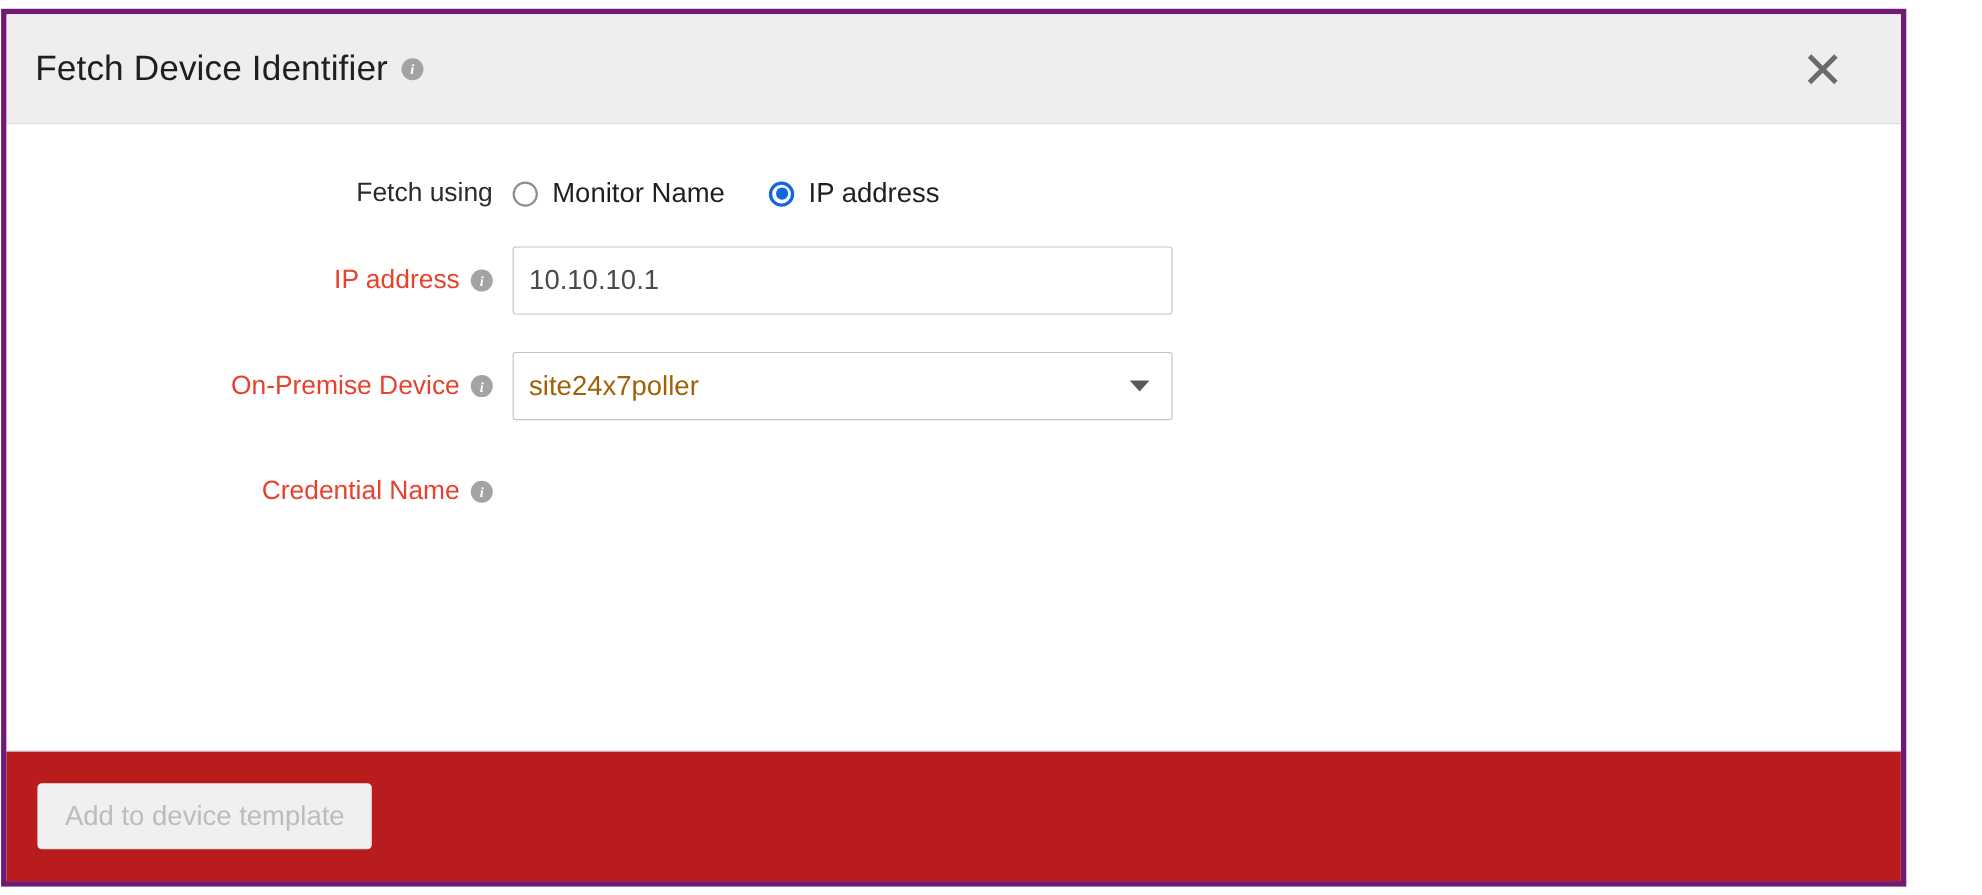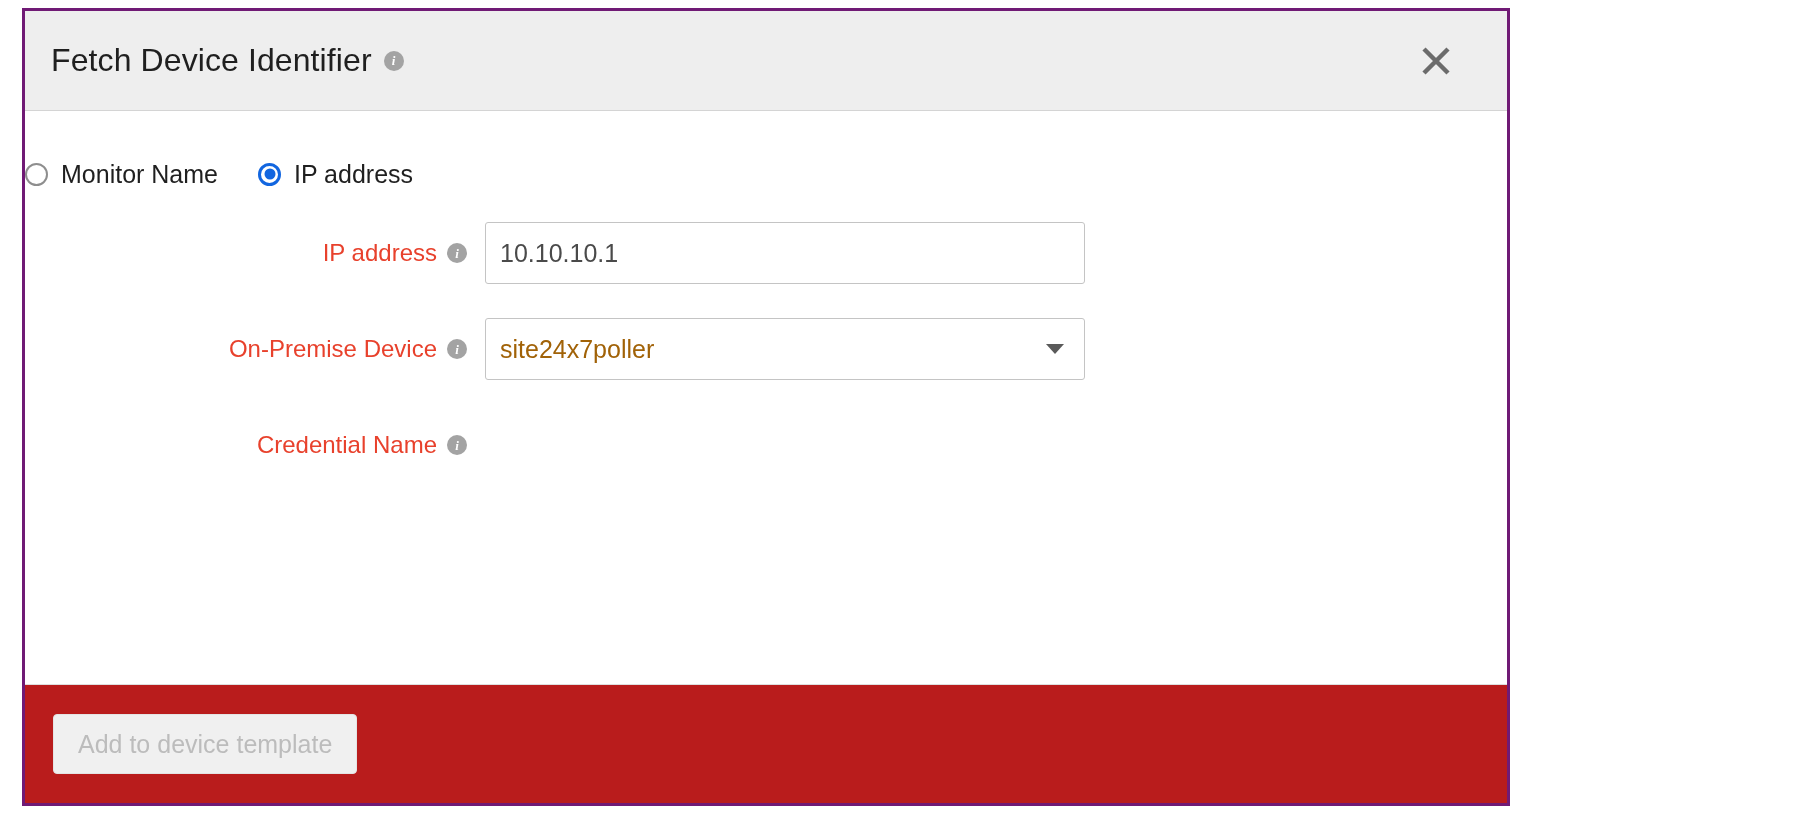--- a/index.html
+++ b/index.html
@@ -9,26 +9,26 @@
     font-family: "Liberation Sans", sans-serif;
   }
   body {
     width: 1802px;
     height: 814px;
     overflow: hidden;
   }
 
   .dialog {
     position: absolute;
-    left: 22px;
+    left: 1px;
     top: 8px;
-    width: 1488px;
+    width: 1732px;
     height: 798px;
     background: #ffffff;
-    border: 3px solid #701a75;
+    border: 5px solid #701a75;
     box-sizing: border-box;
     display: flex;
     flex-direction: column;
   }
 
   
   .dialog-header {
     height: 100px;
     min-height: 100px;
     background: #eeeeee;
@@ -250,20 +250,23 @@
     <div class="close-btn">
       <svg width="34" height="34" viewBox="0 0 34 34" aria-hidden="true">
         <path d="M5 5 L29 29 M29 5 L5 29" stroke="#6b6b6b" stroke-width="4.5" stroke-linecap="butt"></path>
       </svg>
     </div>
   </div>
 
   <div class="dialog-body">
 
     <div class="form-row radio-row">
+      <div class="row-label neutral">
+        <span>Fetch using</span>
+      </div>
       <div class="row-field">
         <div class="radio-group">
           <label class="radio-opt">
             <span class="radio-mark"></span>
             <span class="radio-label">Monitor Name</span>
           </label>
           <label class="radio-opt checked">
             <span class="radio-mark"></span>
             <span class="radio-label">IP address</span>
           </label>

